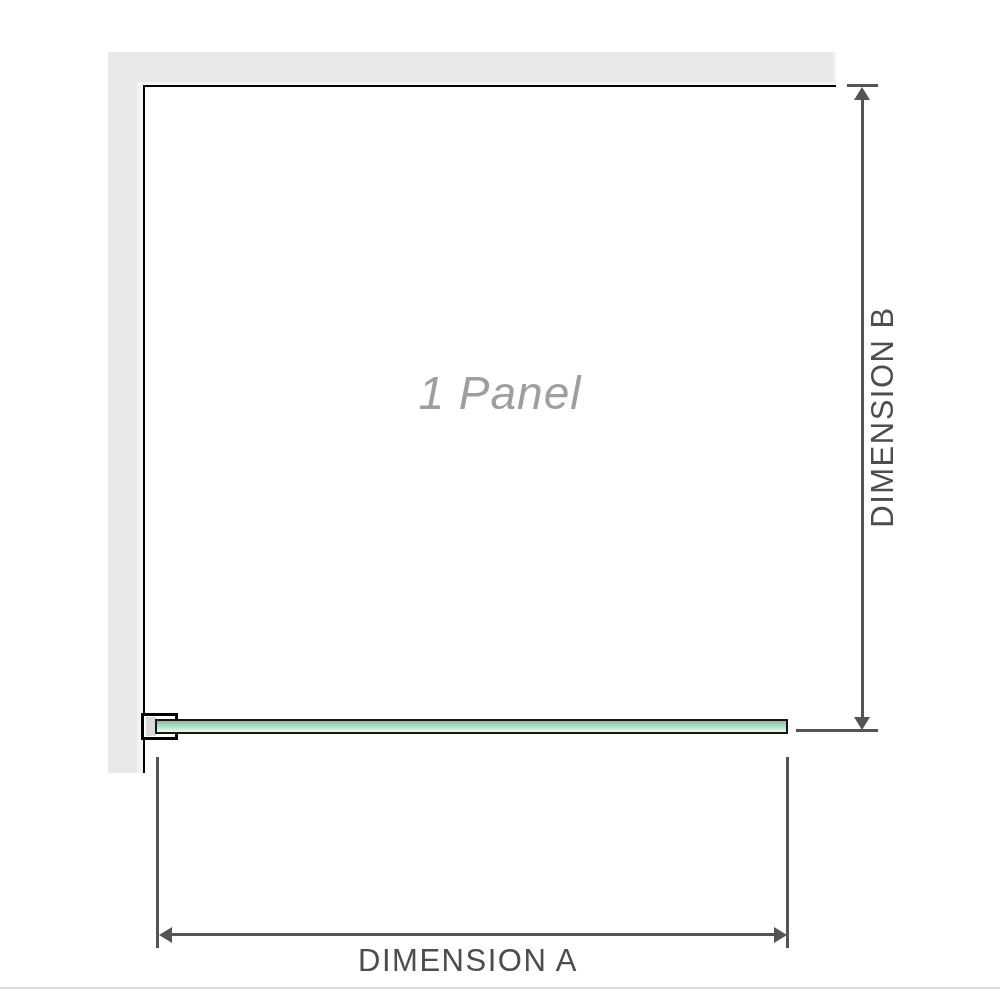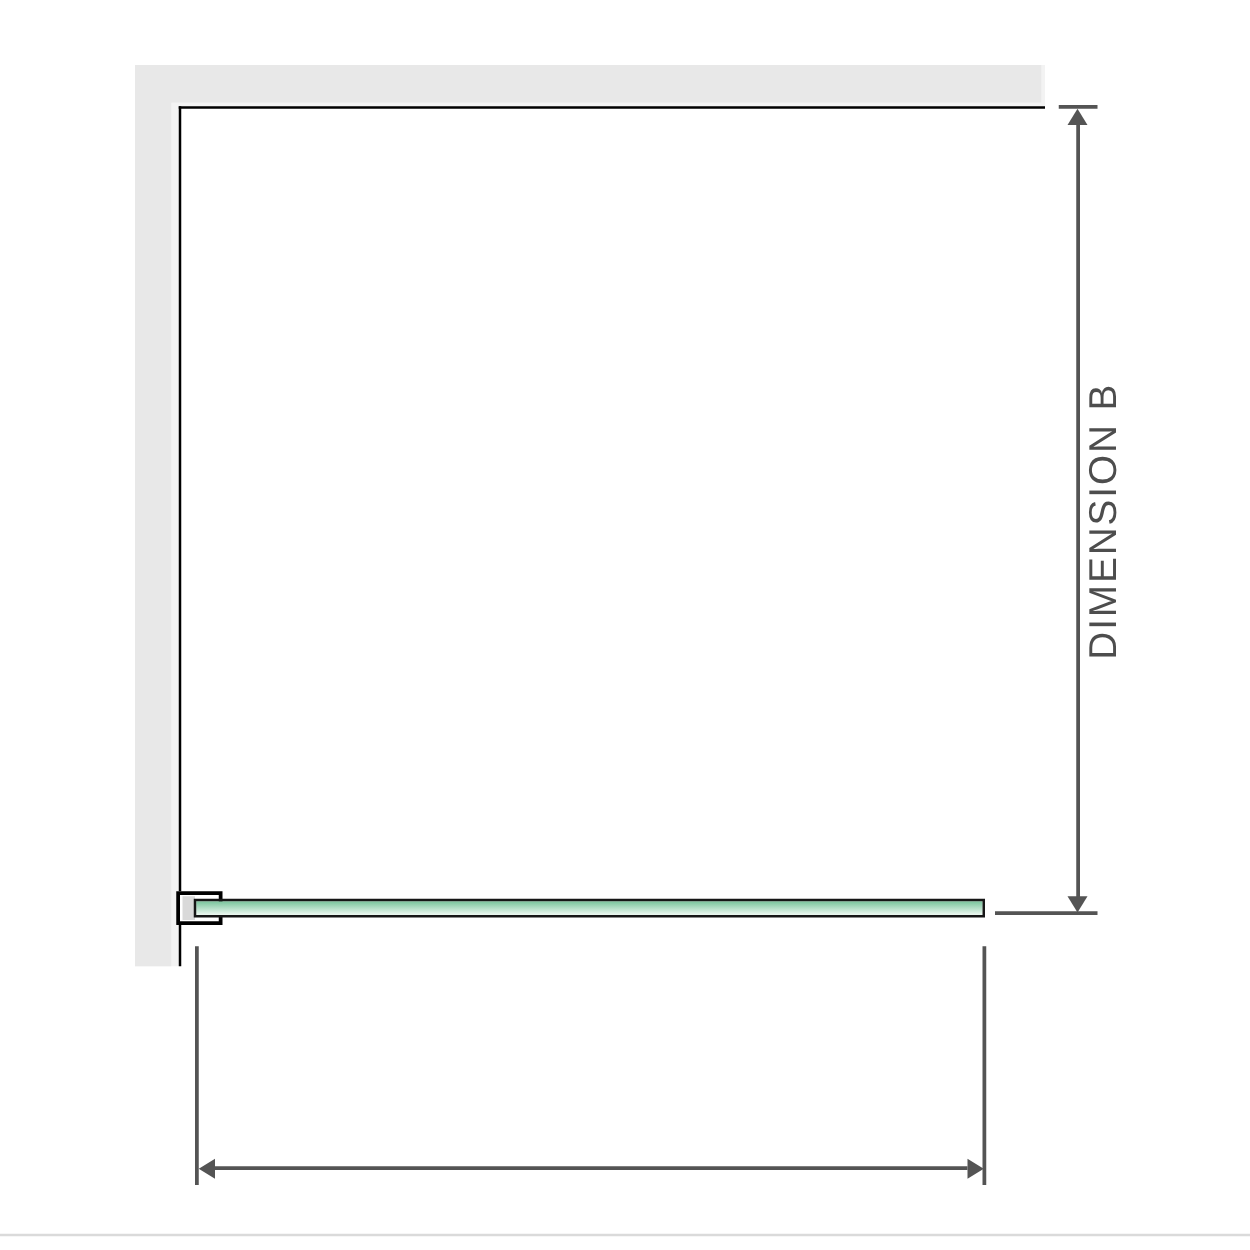--- a/index.html
+++ b/index.html
@@ -113,33 +113,35 @@
 <div id="canvas">
 
   <div class="abs" id="wall-inner-h"></div>
   <div class="abs" id="wall-inner-v"></div>
   <div class="abs" id="wall-top"></div>
   <div class="abs" id="wall-left"></div>
 
   <div class="abs" id="frame-top"></div>
   <div class="abs" id="frame-left"></div>
 
+  <div class="abs" id="panel-label">1 Panel</div>
 
   <div class="abs" id="bracket"></div>
   <div class="abs" id="bracket-pad"></div>
   <div class="abs" id="glass-panel"></div>
 
   <div class="abs dim" id="dimb-tick-top"></div>
   <div class="abs dim" id="dimb-shaft"></div>
   <div class="abs" id="dimb-arrow-up"></div>
   <div class="abs" id="dimb-arrow-down"></div>
   <div class="abs dim" id="dimb-tick-bottom"></div>
   <div class="abs" id="dimb-label">DIMENSION B</div>
 
   <div class="abs dim" id="dima-ext-left"></div>
   <div class="abs dim" id="dima-ext-right"></div>
   <div class="abs dim" id="dima-shaft"></div>
   <div class="abs" id="dima-arrow-left"></div>
   <div class="abs" id="dima-arrow-right"></div>
+  <div class="abs" id="dima-label">DIMENSION A</div>
 
   <div class="abs" id="bottom-divider"></div>
 
 </div>
 
 </body></html>

